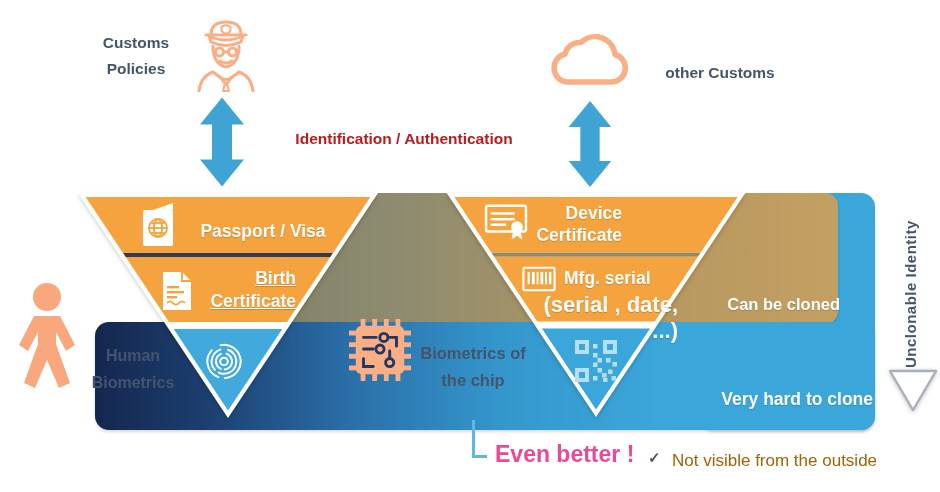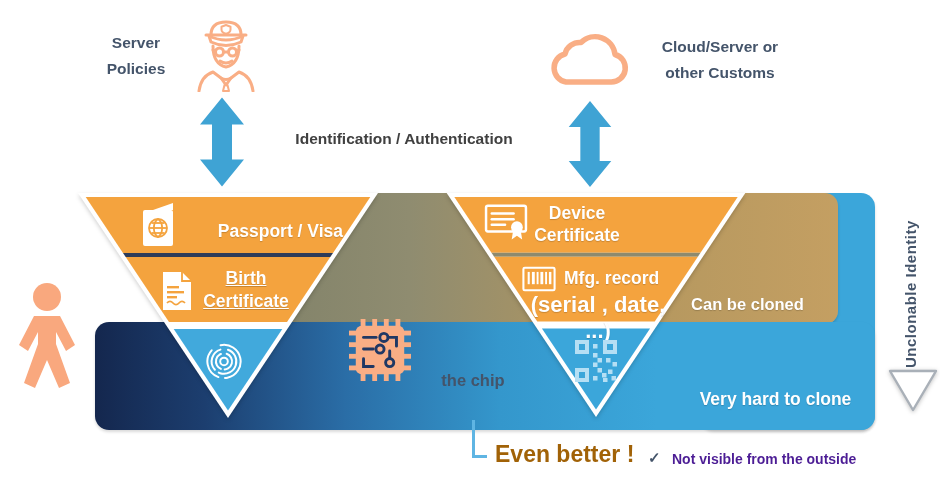--- a/index.html
+++ b/index.html
@@ -1,21 +1,21 @@
 <!DOCTYPE html>
 <html><head>
 <meta charset="utf-8">
 <style>
   html,body{margin:0;padding:0;background:#fff;}
   .stage{position:relative;width:940px;height:492px;background:#ffffff;overflow:hidden;
          font-family:"Liberation Sans",sans-serif;-webkit-font-smoothing:antialiased;}
   .abs{position:absolute;}
   .slate{color:#44546A;}
   .lbl{font-weight:bold;line-height:1.3;text-align:center;}
-  .white-lbl{color:#fff;font-weight:bold;text-shadow:0 1px 1px rgba(0,0,0,0.18);text-align:center;}
+  .white-lbl{color:#fff;font-weight:bold;text-shadow:0 1px 1px rgba(0,0,0,0.18);text-align:right;}
   
   .band-tall{left:700px;top:193px;width:175px;height:237px;border-radius:14px;background:#3BA6DA;
              box-shadow:0 2px 3px rgba(0,0,0,0.15);}
   .band-cloned{left:225px;top:193px;width:613px;height:131px;border-radius:13px;
                background:linear-gradient(90deg,#7E8068 0%,#8F8C70 30%,#B3975F 65%,#C49F62 100%);
                box-shadow:0 2px 3px rgba(0,0,0,0.15);}
   .band-blue{left:95px;top:322px;width:780px;height:108px;border-radius:14px;
              background:linear-gradient(90deg,#14274E 0%,#1C3E6F 14%,#2A6DA6 32%,#3497CC 52%,#3BA6DA 72%,#3BA6DA 100%);
              box-shadow:0 2px 3px rgba(0,0,0,0.15);}
   .tri{filter:drop-shadow(0 2px 2px rgba(0,0,0,0.18));}
@@ -25,21 +25,21 @@
 </head>
 <body>
 
 <div class="stage">
 
   <div class="abs band-tall"></div>
   <div class="abs band-cloned"></div>
   <div class="abs band-blue"></div>
 
   <div class="abs lbl slate" style="left:80px;top:30px;width:112px;font-size:15.5px;line-height:26px;">
-    <span>Server</span><br>
+    <span>Customs</span><br>
     <span>Policies</span>
   </div>
 
   <svg class="abs" style="left:195px;top:14px;" width="62" height="78" viewBox="0 0 60 78">
     <g fill="none" stroke="#F9AE85" stroke-width="3" stroke-linecap="round" stroke-linejoin="round">
       <path d="M15,21 Q15,8 30,8 Q45,8 45,21"></path>
       <path d="M10,21 H50"></path>
       <path d="M13,22 Q30,30 47,22 L45,28 Q30,35 15,28 Z"></path>
       <path d="M30,11 l4.5,1.8 v2.6 q0,3.2 -4.5,4.4 q-4.5,-1.2 -4.5,-4.4 v-2.6 Z" stroke-width="2"></path>
       <path d="M17,32 Q17,50 30,53 Q43,50 43,32"></path>
@@ -53,25 +53,25 @@
       <path d="M25,64 L30,71 L35,64"></path>
       <path d="M28.5,71 h3 l1.5,6 h-6 Z" stroke-width="2"></path>
     </g>
   </svg>
 
   <svg class="abs" style="left:540px;top:26px;" width="98" height="64" viewBox="0 0 98 64">
     <path d="M26,56 H71 A14,14 0 0 0 75,28.5 A20,20 0 0 0 41,16.5 A15,15 0 0 0 25,28 A14.3,14.3 0 0 0 26,56 Z" fill="none" stroke="#F9AE85" stroke-width="5.5" stroke-linejoin="round" stroke-linecap="round"></path>
   </svg>
 
   <div class="abs lbl slate" style="left:642px;top:34px;width:156px;font-size:15.5px;line-height:26px;">
-    <span>Cloud/Server or</span><br>
+    <br>
     <span>other Customs</span>
   </div>
 
-  <div class="abs lbl" style="left:263px;top:129px;width:282px;font-size:15.5px;color:#404040;">Identification / Authentication</div>
+  <div class="abs lbl" style="left:263px;top:129px;width:282px;font-size:15.5px;color:#b91c1c;">Identification / Authentication</div>
 
   <svg class="abs" style="left:200px;top:97px;" width="44" height="90" viewBox="0 0 44 89">
     <polygon points="22,0 44,27 32,27 32,62 44,62 22,89 0,62 12,62 12,27 0,27" fill="#3FA3D4"></polygon>
   </svg>
   <svg class="abs" style="left:568px;top:101px;" width="44" height="86" viewBox="0 0 44 89">
     <polygon points="22,0 44,27 32,27 32,62 44,62 22,89 0,62 12,62 12,27 0,27" fill="#3FA3D4"></polygon>
   </svg>
 
   <svg class="abs tri" style="left:78px;top:193px;" width="300" height="225" viewBox="0 0 300 225">
     <polygon points="0,0 300,0 150,225" fill="#FFFFFF"></polygon>
@@ -93,21 +93,21 @@
     <path d="M14,10 L34,3 L34,10 Z" fill="#FFFFFF"></path>
     <rect x="4" y="10" width="30" height="36" rx="2" fill="#FFFFFF"></rect>
     <g fill="none" stroke="#F4A33E" stroke-width="1.8">
       <circle cx="19" cy="28" r="9"></circle>
       <path d="M19,19 C24.5,22.5 24.5,33.5 19,37 C13.5,33.5 13.5,22.5 19,19"></path>
       <path d="M10,28 H28"></path>
       <path d="M12.5,23 H25.5"></path>
         <path d="M12.5,33 H25.5"></path>
     </g>
   </svg>
-  <div class="abs white-lbl" style="left:183px;top:221px;width:160px;font-size:17.5px;text-align:right;">Passport / Visa</div>
+  <div class="abs white-lbl" style="left:183px;top:221px;width:160px;font-size:17.5px;text-align:center;">Passport / Visa</div>
 
   <svg class="abs" style="left:162px;top:271px;" width="30" height="40" viewBox="0 0 30 40">
     <path d="M1,1 H20 L29,10 V39 H1 Z" fill="#FFFFFF"></path>
     <path d="M20,1 V10 H29" fill="none" stroke="#F4A33E" stroke-width="1.8"></path>
     <g fill="#F4A33E">
       <rect x="5" y="15" width="12" height="2.4"></rect>
       <rect x="5" y="20" width="17" height="2.4"></rect>
       <rect x="5" y="25" width="10" height="2.4"></rect>
     </g>
     <path d="M5,32 q3,-3.2 6,0 t6,0 t6,0" fill="none" stroke="#F4A33E" stroke-width="1.8"></path>
@@ -145,21 +145,21 @@
     <rect x="1.5" y="1.5" width="33" height="24" rx="1.5" fill="none" stroke="#FFFFFF" stroke-width="2.2"></rect>
     <g fill="#FFFFFF">
       <rect x="6" y="6" width="2.2" height="13"></rect>
       <rect x="10.5" y="6" width="3" height="13"></rect>
       <rect x="15.5" y="6" width="2" height="13"></rect>
       <rect x="19.5" y="6" width="3" height="13"></rect>
       <rect x="24.5" y="6" width="2" height="13"></rect>
       <rect x="28.5" y="6" width="2.6" height="13"></rect>
     </g>
   </svg>
-  <div class="abs white-lbl" style="left:564px;top:268px;width:120px;font-size:17.5px;text-align:left;">Mfg. record</div>
+  <div class="abs white-lbl" style="left:564px;top:268px;width:120px;font-size:17.5px;text-align:left;">Mfg. serial</div>
   <div class="abs white-lbl" style="left:518px;top:292px;width:160px;font-size:22px;">(serial , date, ...)</div>
 
   <svg class="abs" style="left:575px;top:340px;" width="42" height="42" viewBox="0 0 42 42">
     <g fill="#B5DFF4" fill-rule="evenodd">
       <path d="M0,0 h14 v14 h-14 Z M4,4 h6 v6 h-6 Z"></path>
       <path d="M28,0 h14 v14 h-14 Z M32,4 h6 v6 h-6 Z"></path>
       <path d="M0,28 h14 v14 h-14 Z M4,32 h6 v6 h-6 Z"></path>
       <rect x="18" y="4" width="4.5" height="4.5"></rect>
       <rect x="18" y="13" width="4.5" height="4.5"></rect>
       <rect x="22.5" y="18" width="4.5" height="4.5"></rect>
@@ -175,20 +175,24 @@
     </g>
   </svg>
 
   <div class="abs white-lbl" style="left:678px;top:389px;width:195px;font-size:17.5px;">Very hard to clone</div>
   <div class="abs white-lbl" style="left:655px;top:295px;width:185px;font-size:16.5px;">Can be cloned</div>
 
   <svg class="abs" style="left:18px;top:281px;" width="58" height="112" viewBox="0 0 58 110">
     <circle cx="29" cy="15" r="14" fill="#F9A87E"></circle>
     <path d="M16,34 L42,34 L57,63 L48,69 L38,50 L38,62 L52,101 L41,106 L29,78 L17,106 L6,101 L20,62 L20,50 L10,69 L1,63 Z" fill="#F9A87E"></path>
   </svg>
+  <div class="abs lbl" style="left:83px;top:342px;width:100px;font-size:16px;line-height:27px;color:#44536F;">
+    <span>Human</span><br>
+    <span>Biometrics</span>
+  </div>
 
   <svg class="abs" style="left:349px;top:319px;" width="62" height="62" viewBox="0 0 64 64">
     <g fill="#F9AE85">
       <rect x="12" y="0" width="5" height="9"></rect>
         <rect x="24" y="0" width="5" height="9"></rect>
       <rect x="36" y="0" width="5" height="9"></rect>
         <rect x="48" y="0" width="5" height="9"></rect>
       <rect x="12" y="55" width="5" height="9"></rect>
         <rect x="24" y="55" width="5" height="9"></rect>
       <rect x="36" y="55" width="5" height="9"></rect>
@@ -208,28 +212,28 @@
       <circle cx="36" cy="19" r="4.2"></circle>
       <path d="M40.5,19 H49 V28"></path>
       <path d="M15,31 H25"></path>
       <circle cx="32" cy="31" r="4.2"></circle>
       <path d="M15,41 V49 H25"></path>
       <circle cx="42" cy="45" r="4.2"></circle>
       <path d="M42,40.5 V33"></path>
     </g>
   </svg>
   <div class="abs lbl" style="left:413px;top:340px;width:120px;font-size:16.5px;line-height:27px;color:#44546A;">
-    <br>
+    <span>Biometrics of</span><br>
     <span>the chip</span>
   </div>
 
   <div class="abs vertical-label" style="left:902px;top:198px;height:170px;">Unclonable Identity</div>
   <svg class="abs" style="left:887px;top:368px;filter:drop-shadow(0 1px 2px rgba(0,0,0,0.25));" width="52" height="46" viewBox="0 0 52 46">
     <polygon points="3,3 49,3 26,42" fill="#FFFFFF" stroke="#A9B0B8" stroke-width="2.4" stroke-linejoin="round"></polygon>
   </svg>
 
   <div class="abs connector" style="left:472px;top:420px;width:3px;height:38px;"></div>
   <div class="abs connector" style="left:472px;top:455px;width:15px;height:3px;"></div>
-  <div class="abs" style="left:495px;top:441px;font-size:23px;font-weight:bold;color:#a16207;">Even better !</div>
+  <div class="abs" style="left:495px;top:441px;font-size:23px;font-weight:bold;color:#ec4899;">Even better !</div>
   <div class="abs" style="left:648px;top:449px;font-size:15px;font-weight:bold;color:#44546A;">✓</div>
-  <div class="abs" style="left:672px;top:451px;font-size:14px;font-weight:bold;color:#4c1d95;">Not visible from the outside</div>
+  <div class="abs" style="left:672px;top:451px;font-size:17px;font-weight:normal;color:#a16207;">Not visible from the outside</div>
 
 </div>
 
 </body></html>

